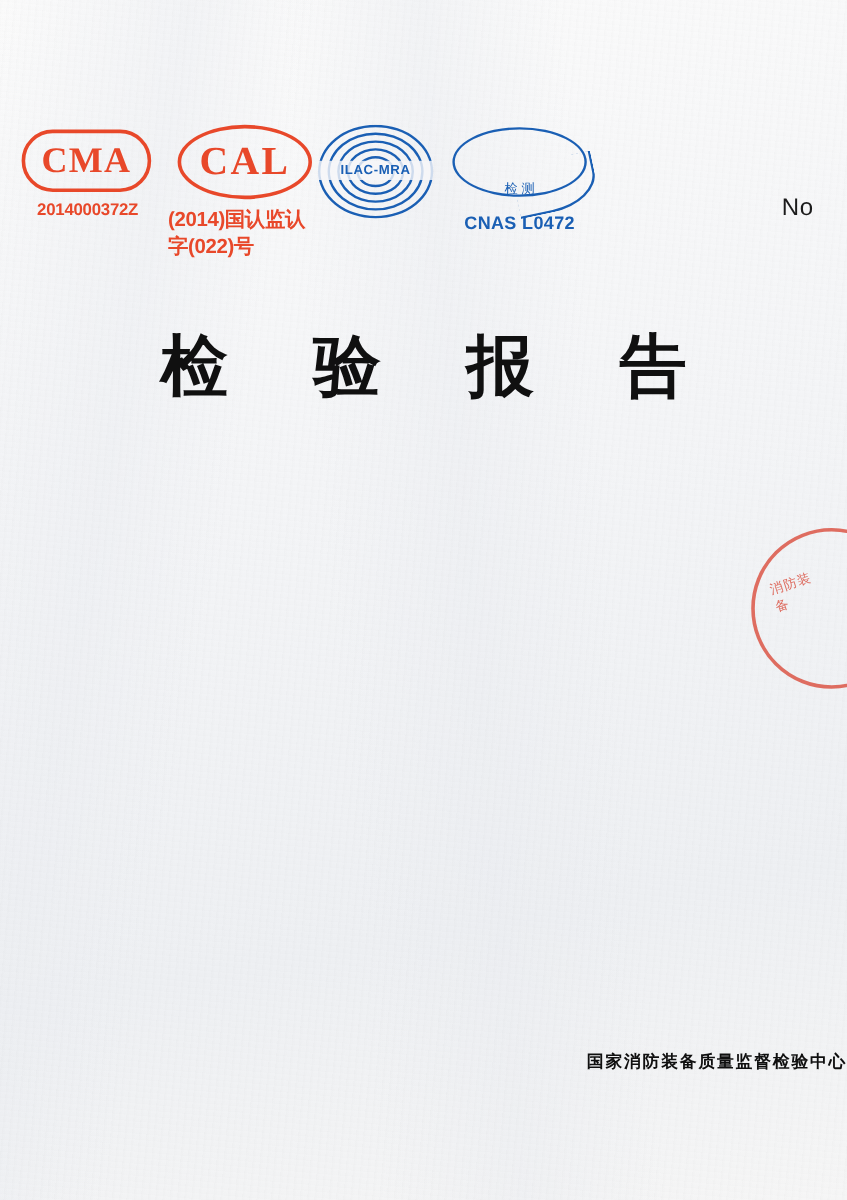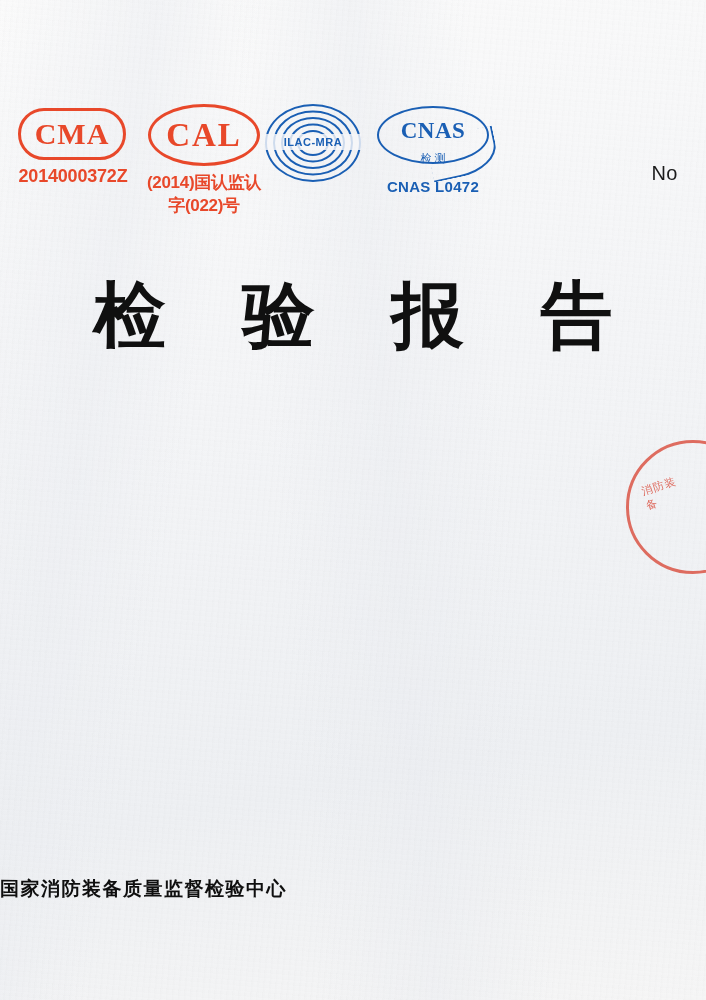--- a/index.html
+++ b/index.html
@@ -61,33 +61,32 @@
     justify-content: center;
     color: #e8482a;
     font-family: "Liberation Serif", serif;
     font-weight: bold;
     font-size: 30px;
     letter-spacing: 1px;
   }
   .cma-code {
     margin-top: 6px;
     color: #e8482a;
-    font-size: 18px;
+    font-size: 14px;
     font-weight: bold;
     font-family: "Liberation Sans", sans-serif;
     letter-spacing: -0.2px;
   }
 
   
   .cal {
     position: absolute;
     left: 140px;
     top: 6px;
     width: 128px;
-    text-align: center;
   }
   .cal-badge {
     position: relative;
     width: 112px;
     height: 62px;
     margin: 0 auto;
   }
   .cal-ring {
     position: absolute;
     left: 0; top: 0;
@@ -241,21 +240,21 @@
 
   
   .doc-title {
     position: absolute;
     top: 268px;
     left: 0;
     width: 706px;
     text-align: center;
     font-family: "DejaVu Sans", sans-serif;
     font-weight: bold;
-    font-size: 72px;
+    font-size: 56px;
     letter-spacing: 26px;
     text-indent: 26px;
     color: #101010;
   }
 
   
   .fields {
     position: absolute;
     left: 126px;
     top: 528px;
@@ -281,24 +280,24 @@
     letter-spacing: 0.6px;
     font-size: 15.5px;
   }
 
   
   .footer-org {
     position: absolute;
     left: 0;
     top: 876px;
     width: 706px;
-    text-align: left;
+    text-align: right;
     font-family: "DejaVu Sans", sans-serif;
     font-weight: bold;
-    font-size: 19px;
+    font-size: 14px;
     letter-spacing: 1.5px;
     color: #0f0f0f;
   }
 
   
   .seal {
     position: absolute;
     right: -54px;
     top: 440px;
     width: 128px;
@@ -350,21 +349,20 @@
         <div class="arc" style="width:44px;height:35px;"></div>
         <div class="arc" style="width:28px;height:22px;"></div>
         <div class="ilac-label">ILAC-MRA</div>
       </div>
     </div>
 
     <div class="cnas">
       <div class="cnas-badge">
         <div class="cnas-ell"></div>
         <div class="cnas-swoosh"></div>
-        <div class="cnas-word">CNAS</div>
         <div class="cnas-cn">检 测</div>
       </div>
       <div class="cnas-code">CNAS L0472</div>
     </div>
 
     <div class="report-no">
       <span class="no-label">No</span>
     </div>
   </div>
 

